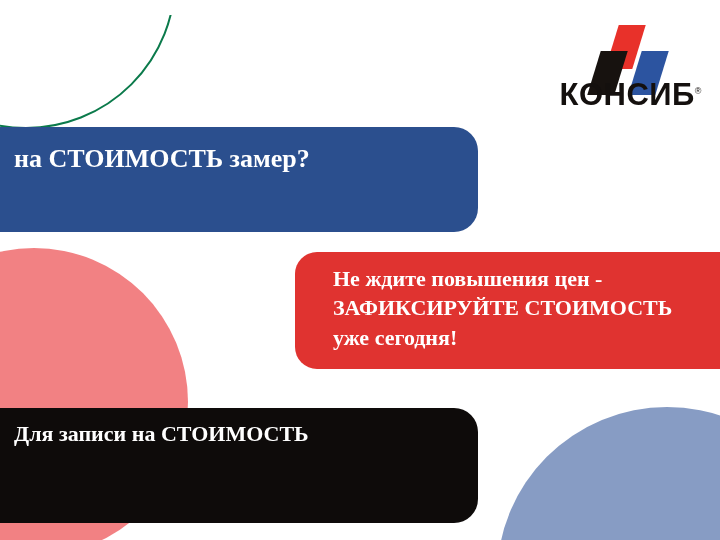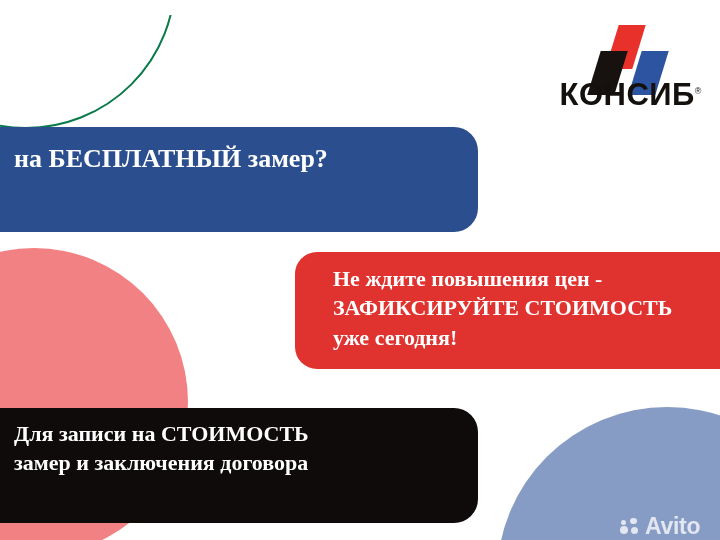--- a/index.html
+++ b/index.html
@@ -184,37 +184,27 @@
   <div id="logo">
     <div id="logo-mark">
       <span class="para" id="para-red"></span>
       <span class="para" id="para-black"></span>
       <span class="para" id="para-blue"></span>
     </div>
     <div id="logo-wordmark"><span>КОНСИБ</span><span id="logo-reg">®</span></div>
   </div>
 
   <div class="banner" id="banner-blue">
-    <span class="ln">на БЕСПЛАТНЫЙ замер?</span>
+    <span class="ln">на СТОИМОСТЬ замер?</span>
   </div>
 
   <div class="banner" id="banner-red">
     <span class="ln">Не ждите повышения цен -</span>
     <span class="ln">ЗАФИКСИРУЙТЕ СТОИМОСТЬ</span>
     <span class="ln">уже сегодня!</span>
   </div>
 
   <div class="banner" id="banner-black">
     <span class="ln">Для записи на СТОИМОСТЬ</span>
-    <span class="ln">замер и заключения договора</span>
-  </div>
-
-  <div id="avito">
-    <span id="avito-dots">
-        <i></i>
-        <i></i>
-        <i></i>
-        <i></i>
-      </span>
-    <span id="avito-word">Avito</span>
-  </div>
+  </div>
+
 
 </div>
 
 </body></html>

